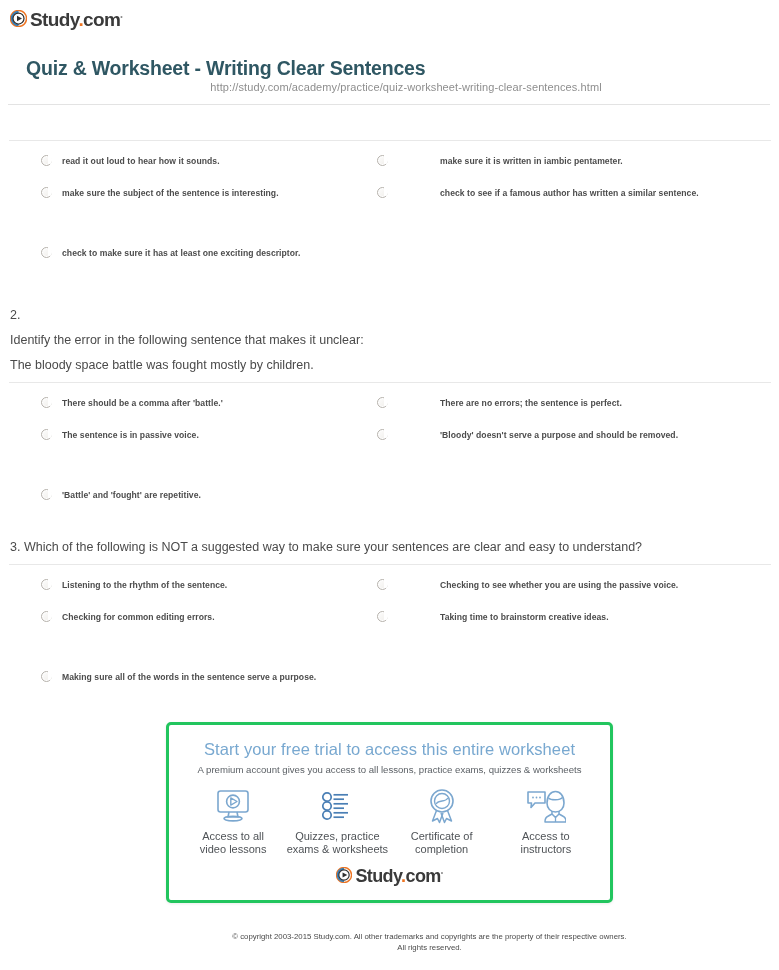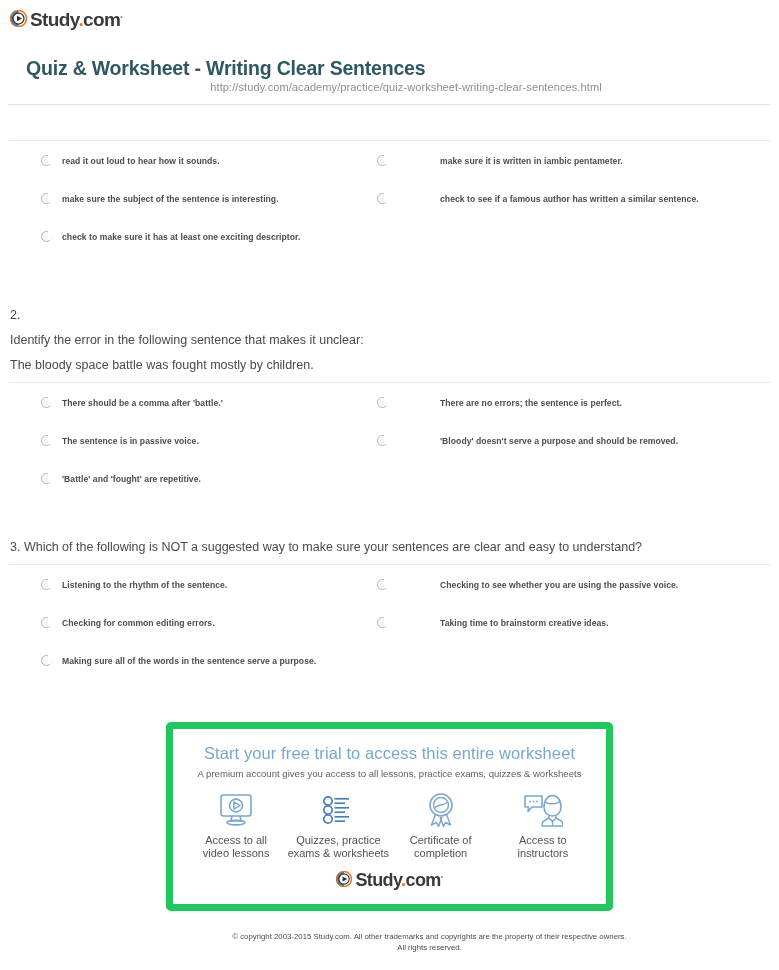--- a/index.html
+++ b/index.html
@@ -143,33 +143,33 @@
     right: -1px;
     top: -1px;
     width: 4px;
     height: 9px;
     background: #ffffff;
     border-radius: 0 50% 50% 0 / 0 50% 50% 0;
   }
   .opt-col-a { left: 41px; }
   .opt-col-b { left: 377px; gap: 42px; }
   .opt-r1 { top: 0px; }
-  .opt-r2 { top: 38px; }
-  .opt-r3 { top: 76px; }
+  .opt-r2 { top: 32px; }
+  .opt-r3 { top: 92px; }
 
   
   .promo-wrap {
     position: absolute;
     left: 166px;
     top: 722px;
     width: 447px;
   }
   .promo-card {
     background: #ffffff;
-    border: 7px solid #22c55e;
+    border: 3px solid #22c55e;
     border-radius: 5px;
     box-shadow: 0 1px 3px rgba(0,0,0,0.08);
     padding: 14px 12px 12px 12px;
     box-sizing: border-box;
     width: 447px;
   }
   .promo-title {
     text-align: center;
     font-size: 16.5px;
     color: #78a8d0;

